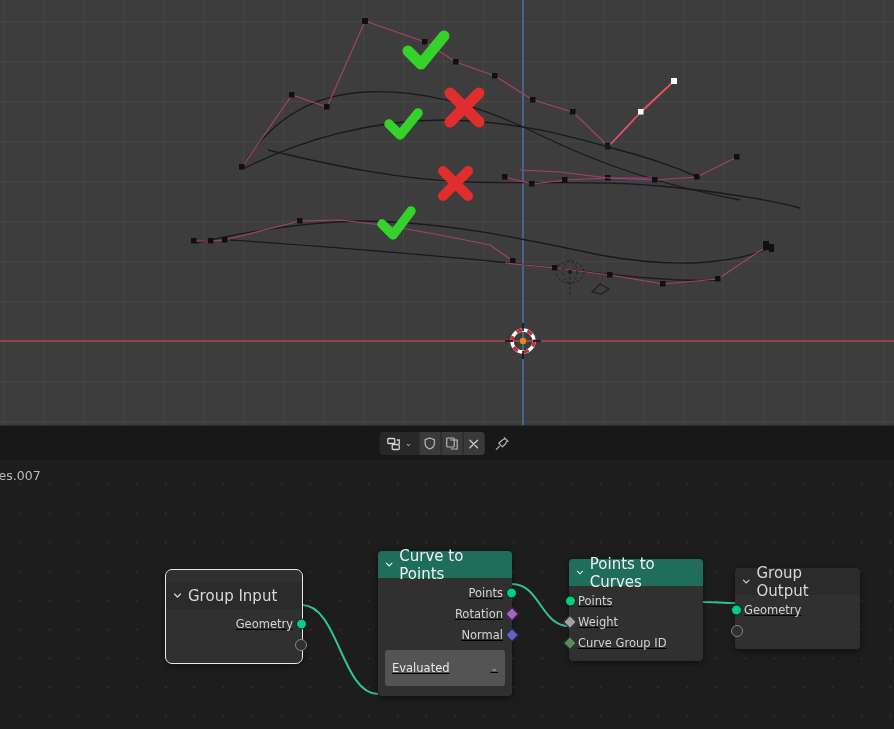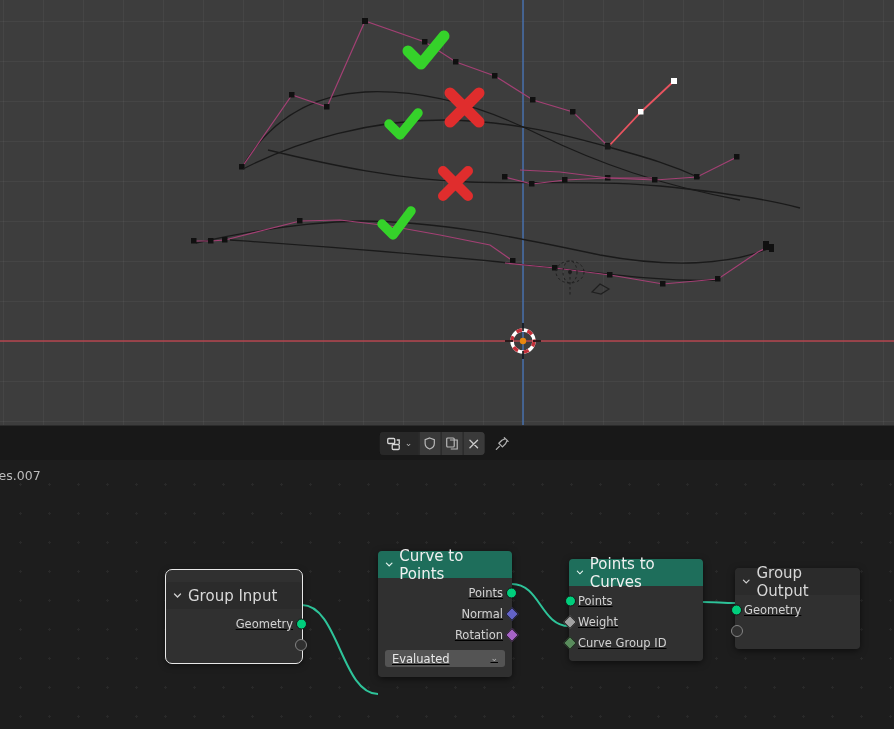--- a/index.html
+++ b/index.html
@@ -66,21 +66,21 @@
   .sock{position:absolute;width:9px;height:9px;top:50%;
         transform:translateY(-50%);}
   .sock.left{left:-4.5px;}
   .sock.right{right:-4.5px;}
   .sock.circ{border-radius:50%;border:1px solid #161616;}
   .sock.diam{transform:translateY(-50%) rotate(45deg);border:1px solid #161616;
              width:8px;height:8px;}
   .sock.hollow{background:#303030;border:1.3px solid #848484;border-radius:50%;
                width:10px;height:10px;}
 
-  .dropdown{margin:5px 7px 2px 7px;height:17px;background:#545454;
+  .dropdown{margin:5px 7px 2px 7px;height:36px;background:#545454;
             border-radius:3px;display:flex;align-items:center;
             justify-content:space-between;padding:0 7px;font-size:11.5px;
             color:#e8e8e8;cursor:pointer;}
 </style>
 </head>
 <body>
 
 <div id="app">
 
   <div id="viewport">
@@ -269,26 +269,26 @@
           <path d="M 1.5 3 L 4.5 6 L 7.5 3" fill="none" stroke="#e4f3ee" stroke-width="1.3" stroke-linecap="round"></path>
         </svg>
         <span>Curve to Points</span>
       </div>
       <div class="node-body">
         <div class="row out">
           <span>Points</span>
           <span class="sock circ right" style="background:#00ce7c;"></span>
         </div>
         <div class="row out">
+          <span>Rotation</span>
+          <span class="sock diam right" style="background:#a663c7;"></span>
+        </div>
+        <div class="row out">
           <span>Normal</span>
           <span class="sock diam right" style="background:#6363c7;"></span>
-        </div>
-        <div class="row out">
-          <span>Rotation</span>
-          <span class="sock diam right" style="background:#a663c7;"></span>
         </div>
 
         <div class="dropdown">
           <span>Evaluated</span>
           <span class="chev">⌄</span>
         </div>
 
       </div>
     </div>
 

